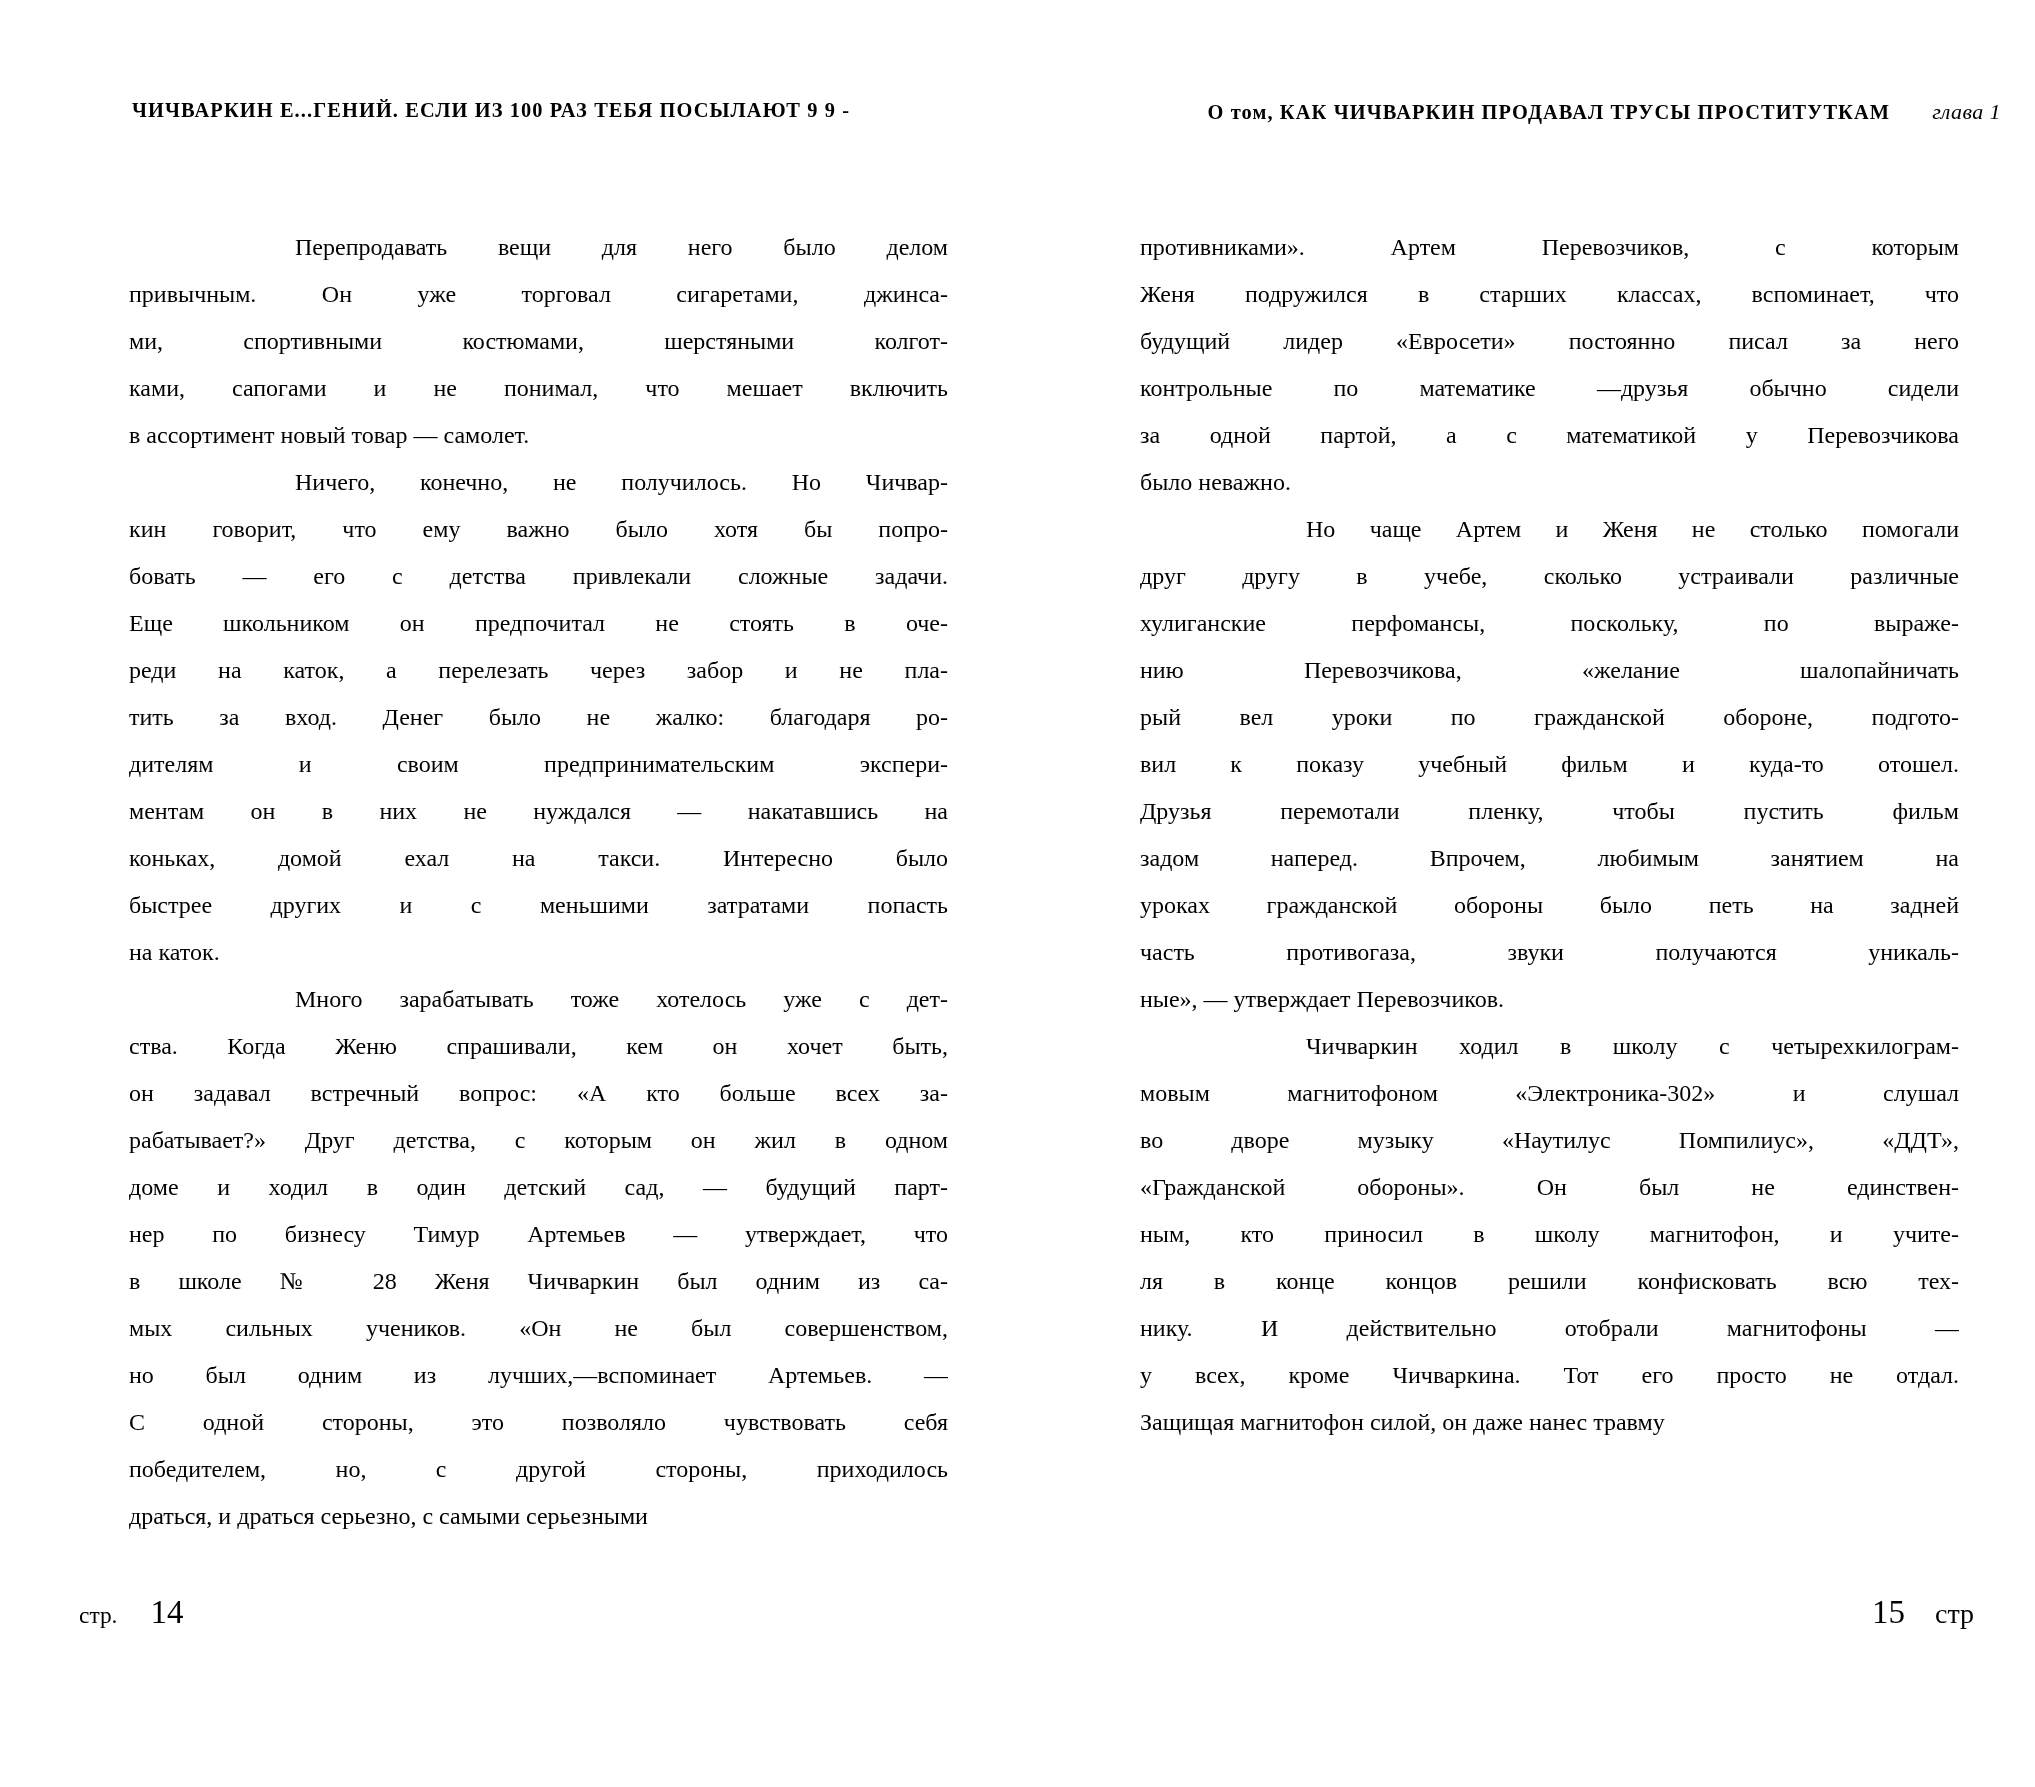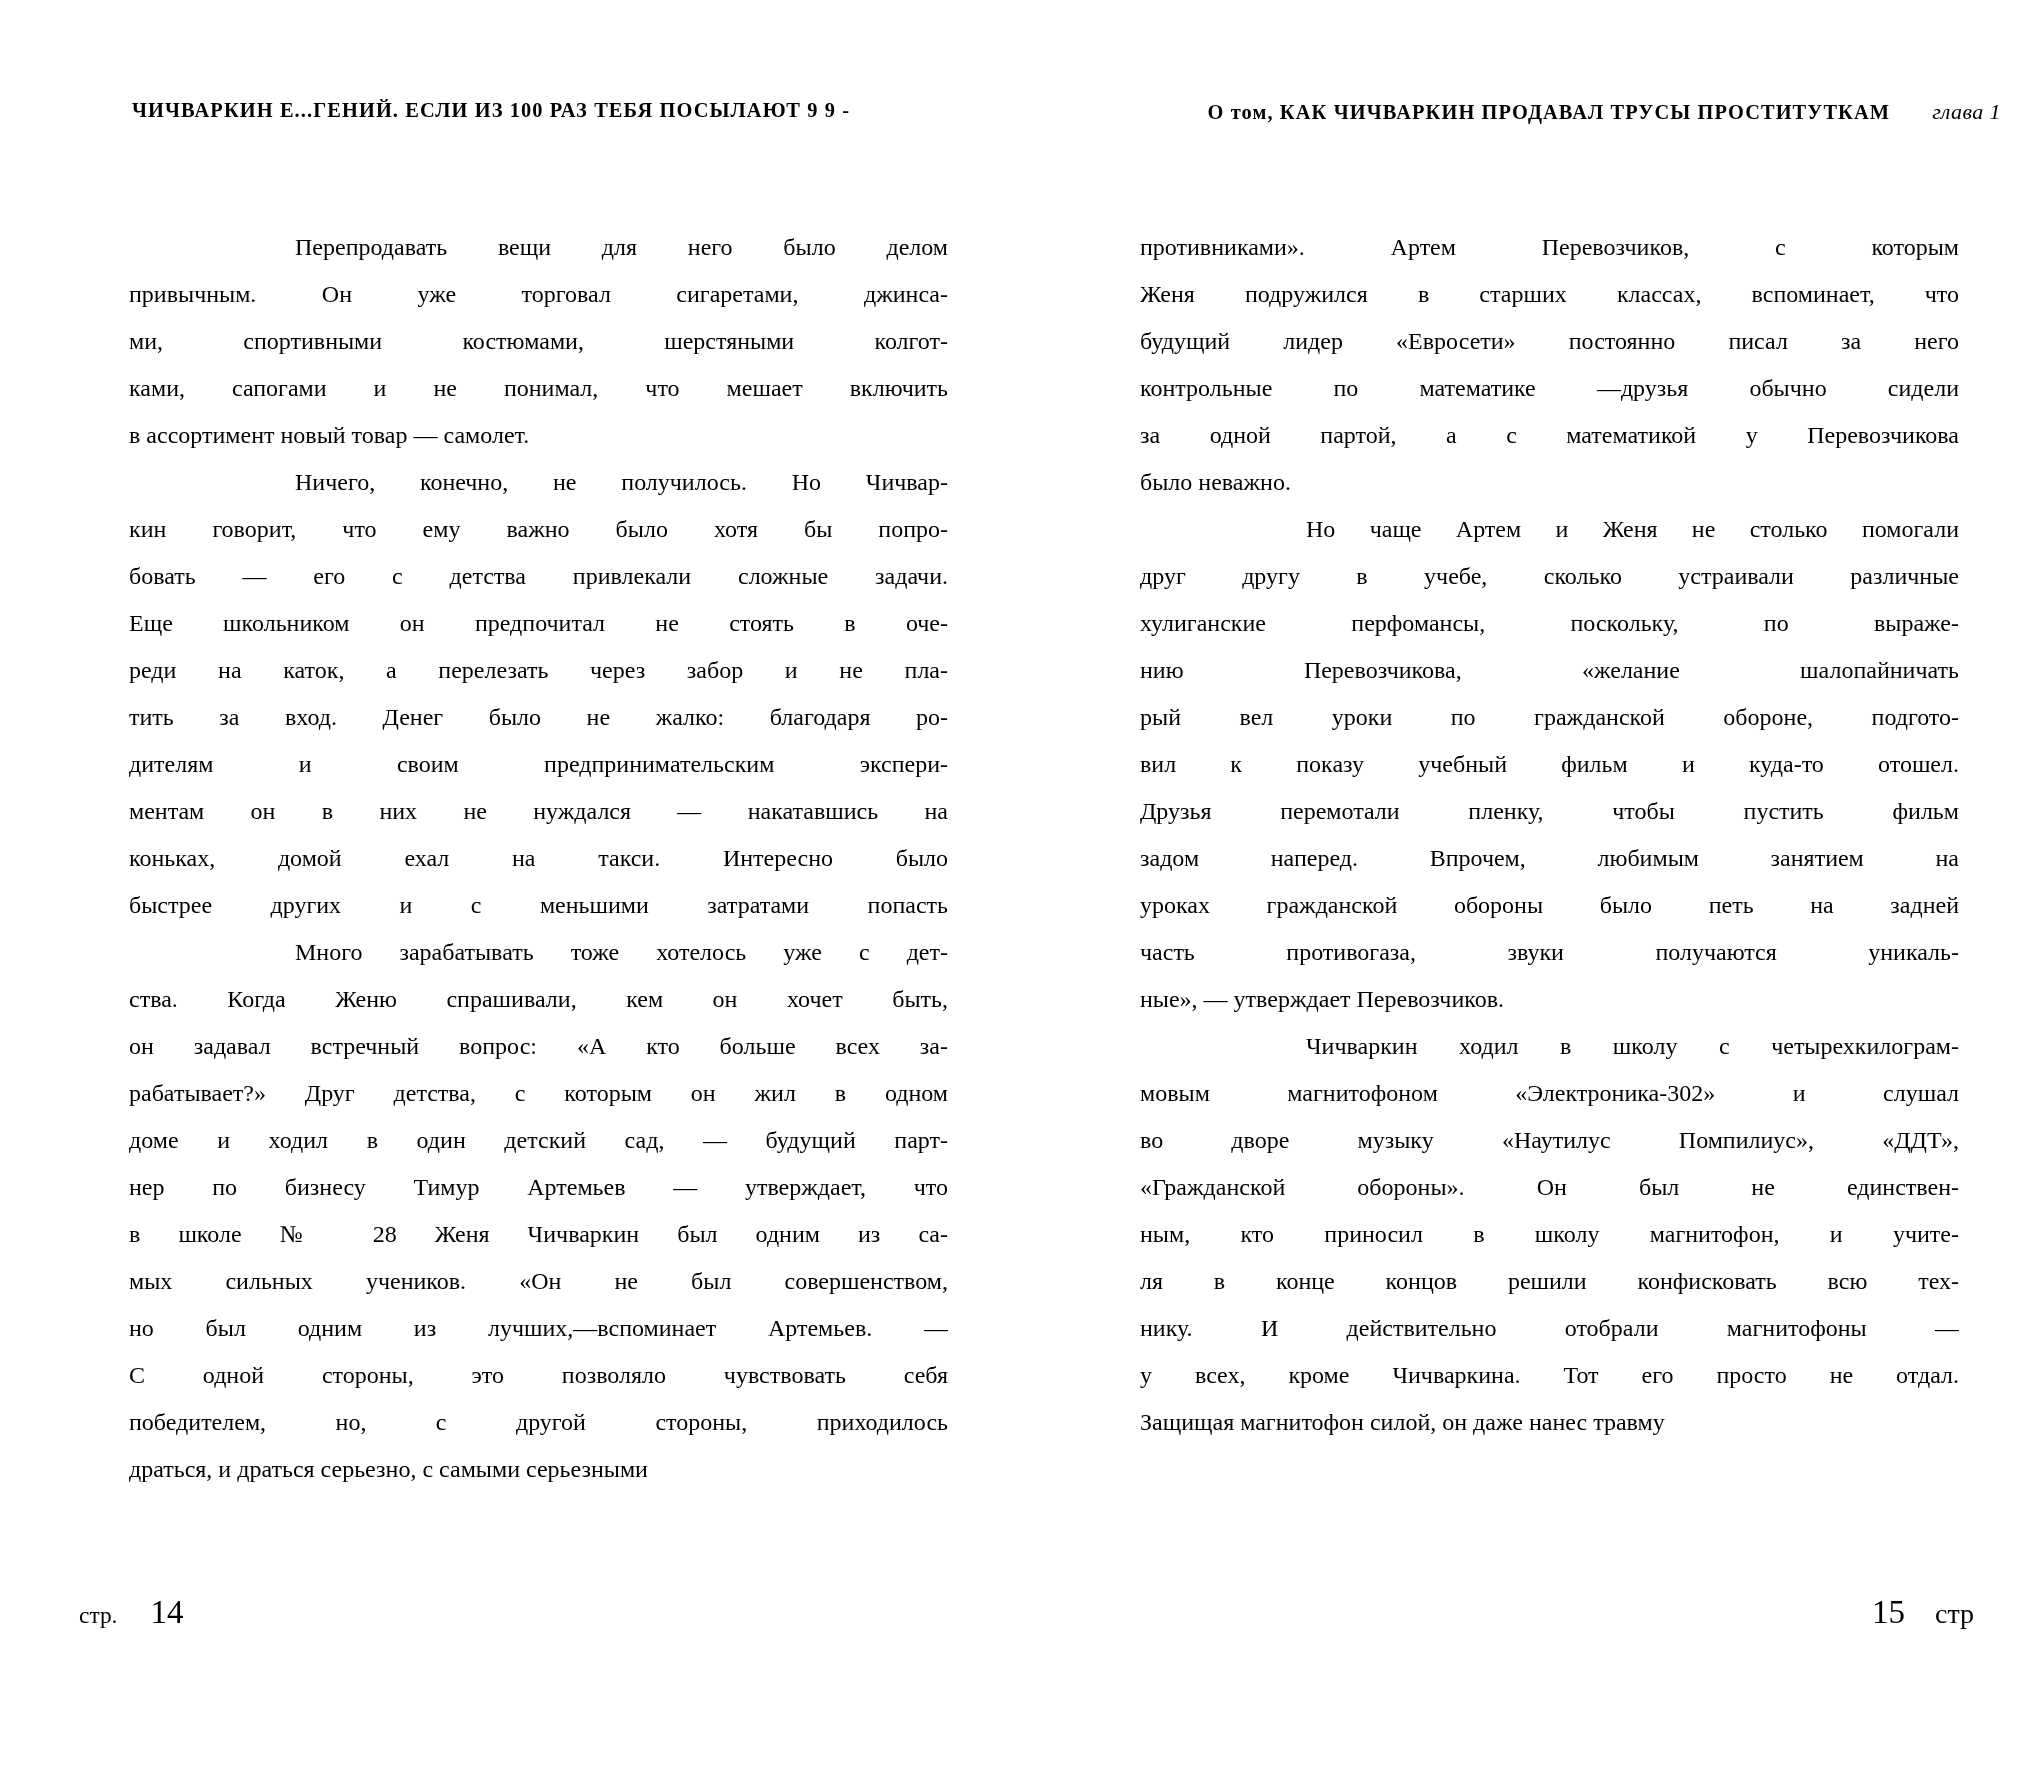--- a/index.html
+++ b/index.html
@@ -70,20 +70,21 @@
       <div class="line first">Ничего, конечно, не получилось. Но Чичвар-</div>
       <div class="line">кин говорит, что ему важно было хотя бы попро-</div>
       <div class="line">бовать — его с детства привлекали сложные задачи.</div>
       <div class="line">Еще школьником он предпочитал не стоять в оче-</div>
       <div class="line">реди на каток, а перелезать через забор и не пла-</div>
       <div class="line">тить за вход. Денег было не жалко: благодаря ро-</div>
       <div class="line">дителям и своим предпринимательским экспери-</div>
       <div class="line">ментам он в них не нуждался — накатавшись на</div>
       <div class="line">коньках, домой ехал на такси. Интересно было</div>
       <div class="line">быстрее других и с меньшими затратами попасть</div>
+      <div class="line plast">на каток.</div>
     </div>
     <div class="paragraph">
       <div class="line first">Много зарабатывать тоже хотелось уже с дет-</div>
       <div class="line">ства. Когда Женю спрашивали, кем он хочет быть,</div>
       <div class="line">он задавал встречный вопрос: «А кто больше всех за-</div>
       <div class="line">рабатывает?» Друг детства, с которым он жил в одном</div>
       <div class="line">доме и ходил в один детский сад, — будущий парт-</div>
       <div class="line">нер по бизнесу Тимур Артемьев — утверждает, что</div>
       <div class="line">в школе № 28 Женя Чичваркин был одним из са-</div>
       <div class="line">мых сильных учеников. «Он не был совершенством,</div>

